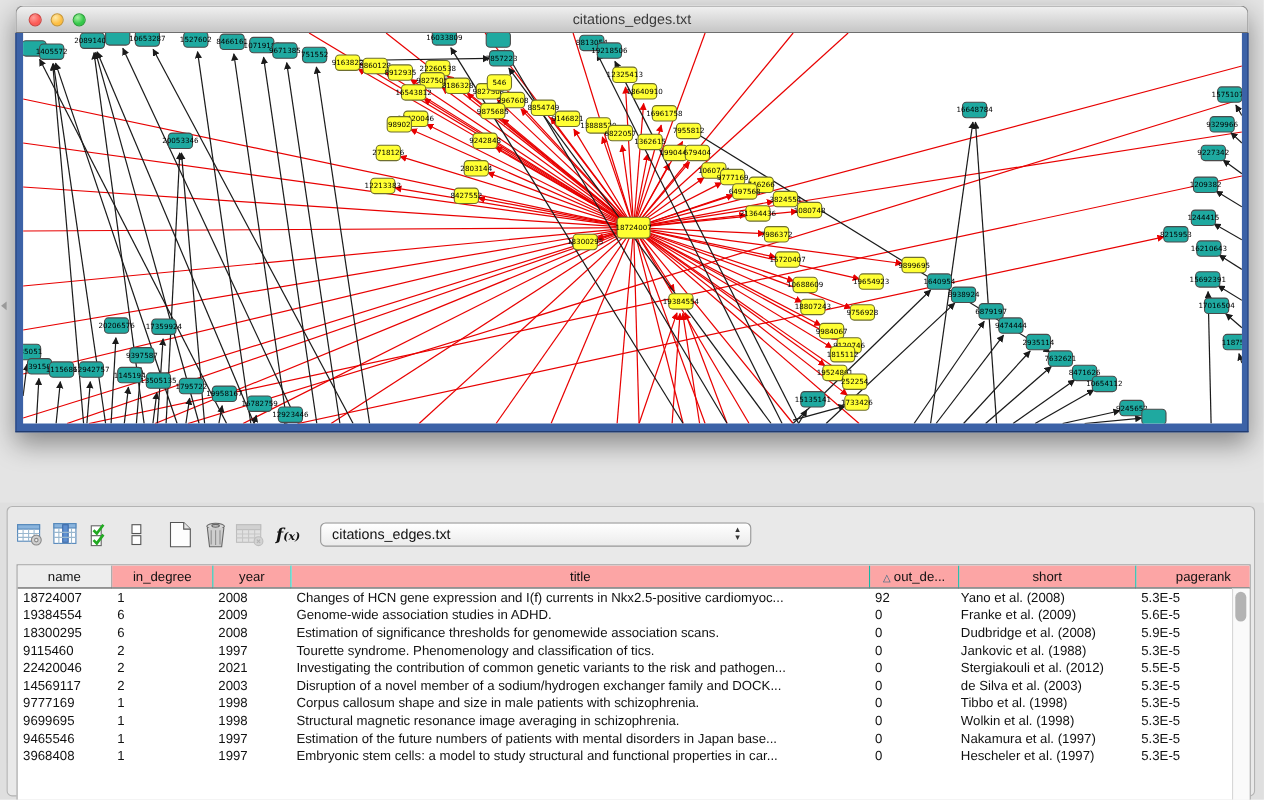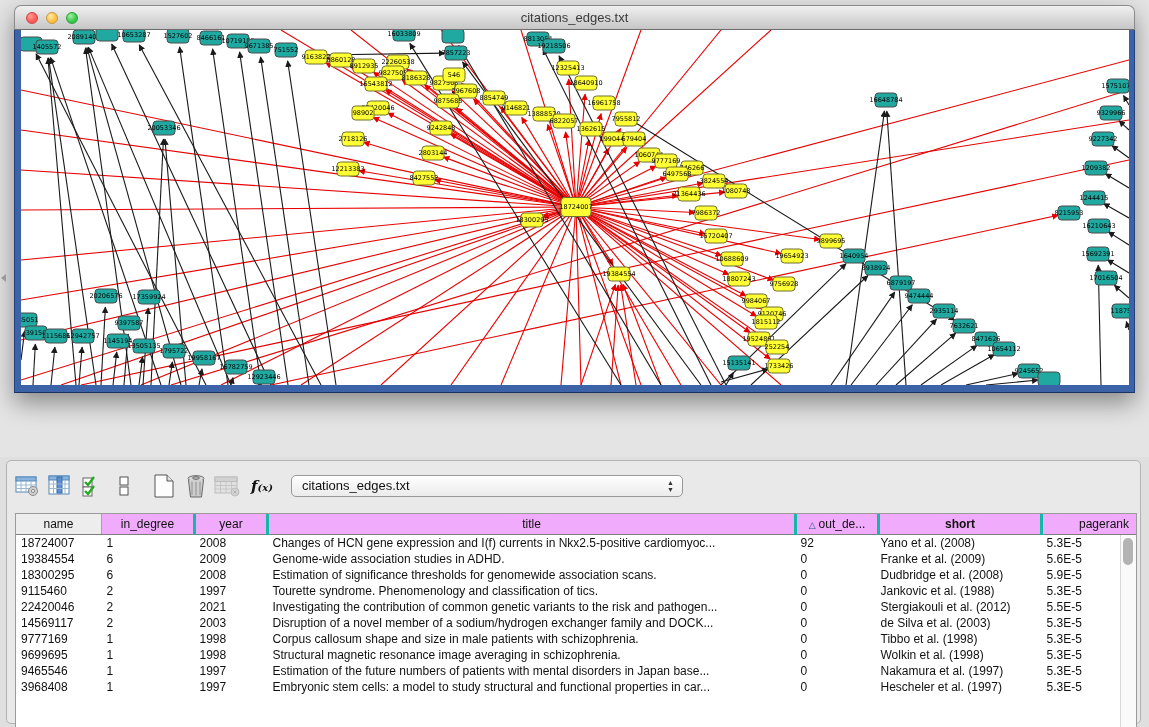--- a/index.html
+++ b/index.html
@@ -48,21 +48,21 @@
   .fx small{font-size:10px;}
   .combo{position:relative;margin-left:14px;width:392px;height:22px;border:1px solid #989898;border-radius:5px;
     background:linear-gradient(#ffffff,#ebebeb);box-sizing:border-box;}
   .combo .val{position:absolute;left:10px;top:0;line-height:20px;font-size:13px;color:#111;}
   .combo .arrows{position:absolute;right:8px;top:3px;font-size:7px;line-height:7px;color:#333;text-align:center;}
 
   
   #table-wrap{position:absolute;left:8px;top:52px;width:1122px;height:236px;background:#fff;
     border:1px solid #9b9b9b;box-sizing:border-box;overflow:hidden;}
   table.grid{border-collapse:collapse;table-layout:fixed;width:1105px;}
-  table.grid th{height:20px;background:#f0abfc;border-right:3px solid #14b8a6;border-bottom:1px solid #7f7f7f;
+  table.grid th{height:20px;background:#fca5a5;border-right:1px solid #14b8a6;border-bottom:1px solid #7f7f7f;
     font-size:12px;font-weight:normal;color:#111;text-align:center;padding:0 2px;overflow:hidden;white-space:nowrap;}
   table.grid th.namecol{background:#ededed;border-right:1px solid #a5a5a5;}
   table.grid td{height:16px;font-size:12px;color:#111;padding:0 0 0 5px;overflow:hidden;white-space:nowrap;}
   table.grid td.center{padding:0 2px;}
   .sort-tri{color:#19607f;font-size:9px;margin-right:3px;}
   .vscroll{position:absolute;right:0;top:21px;bottom:0;width:15px;background:#fafafa;border-left:1px solid #d7d7d7;}
   .vthumb{position:absolute;left:2px;top:3px;width:10px;height:27px;border-radius:5px;background:#b3b3b3;}
 
   
   .tabsrow{position:absolute;left:0;right:0;top:243px;height:22px;text-align:center;}
@@ -738,21 +738,21 @@
 
       <div id="table-wrap">
         <table class="grid">
           <thead>
               <tr id="thead-row">
                 <th class="namecol" style="width: 81px;">name</th>
                 <th style="width: 87px;">in_degree</th>
                 <th style="width: 66px;">year</th>
                 <th style="width: 521px;">title</th>
                 <th style="width: 76px;"><span class="sort-tri">△</span>out_de...</th>
-                <th style="width: 156px; font-weight: bold;">short</th>
+                <th style="width: 156px;">short</th>
                 <th style="width: 118px;">pagerank</th>
               </tr>
             </thead>
           <tbody id="tbody">
               <tr>
                 <td>18724007</td>
                 <td>1</td>
                 <td>2008</td>
                 <td>Changes of HCN gene expression and I(f) currents in Nkx2.5-positive cardiomyoc...</td>
                 <td>92</td>

